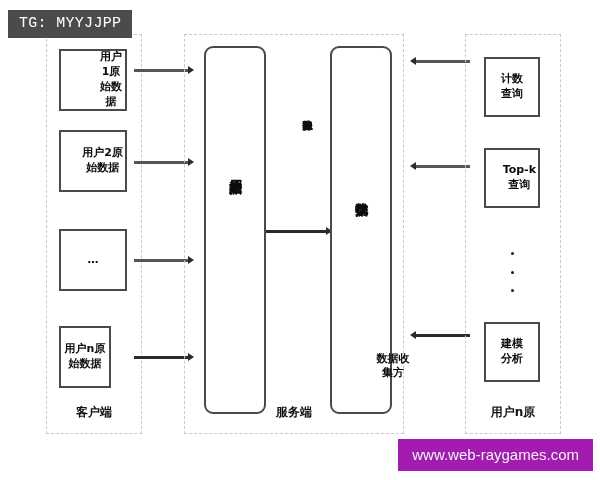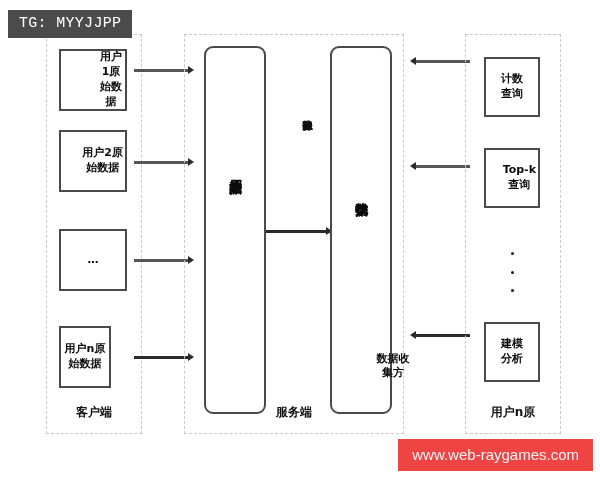--- a/index.html
+++ b/index.html
@@ -21,21 +21,21 @@
     font-size:15px;letter-spacing:.3px;
     padding:5px 11px 6px 11px;
     white-space:nowrap;
     z-index:40;
     font-family:Liberation Mono, monospace;
   }
 
   
   .watermark{
     position:absolute;right:7px;bottom:9px;
-    background:#ef4444;color:#f2f2f2;
+    background:#a21caf;color:#f2f2f2;
     font-size:15px;
     padding:7px 14px 8px 14px;
     white-space:nowrap;
     z-index:40;
     font-family:"Liberation Sans",sans-serif;
   }
 
   
   .zone{
     position:absolute;

